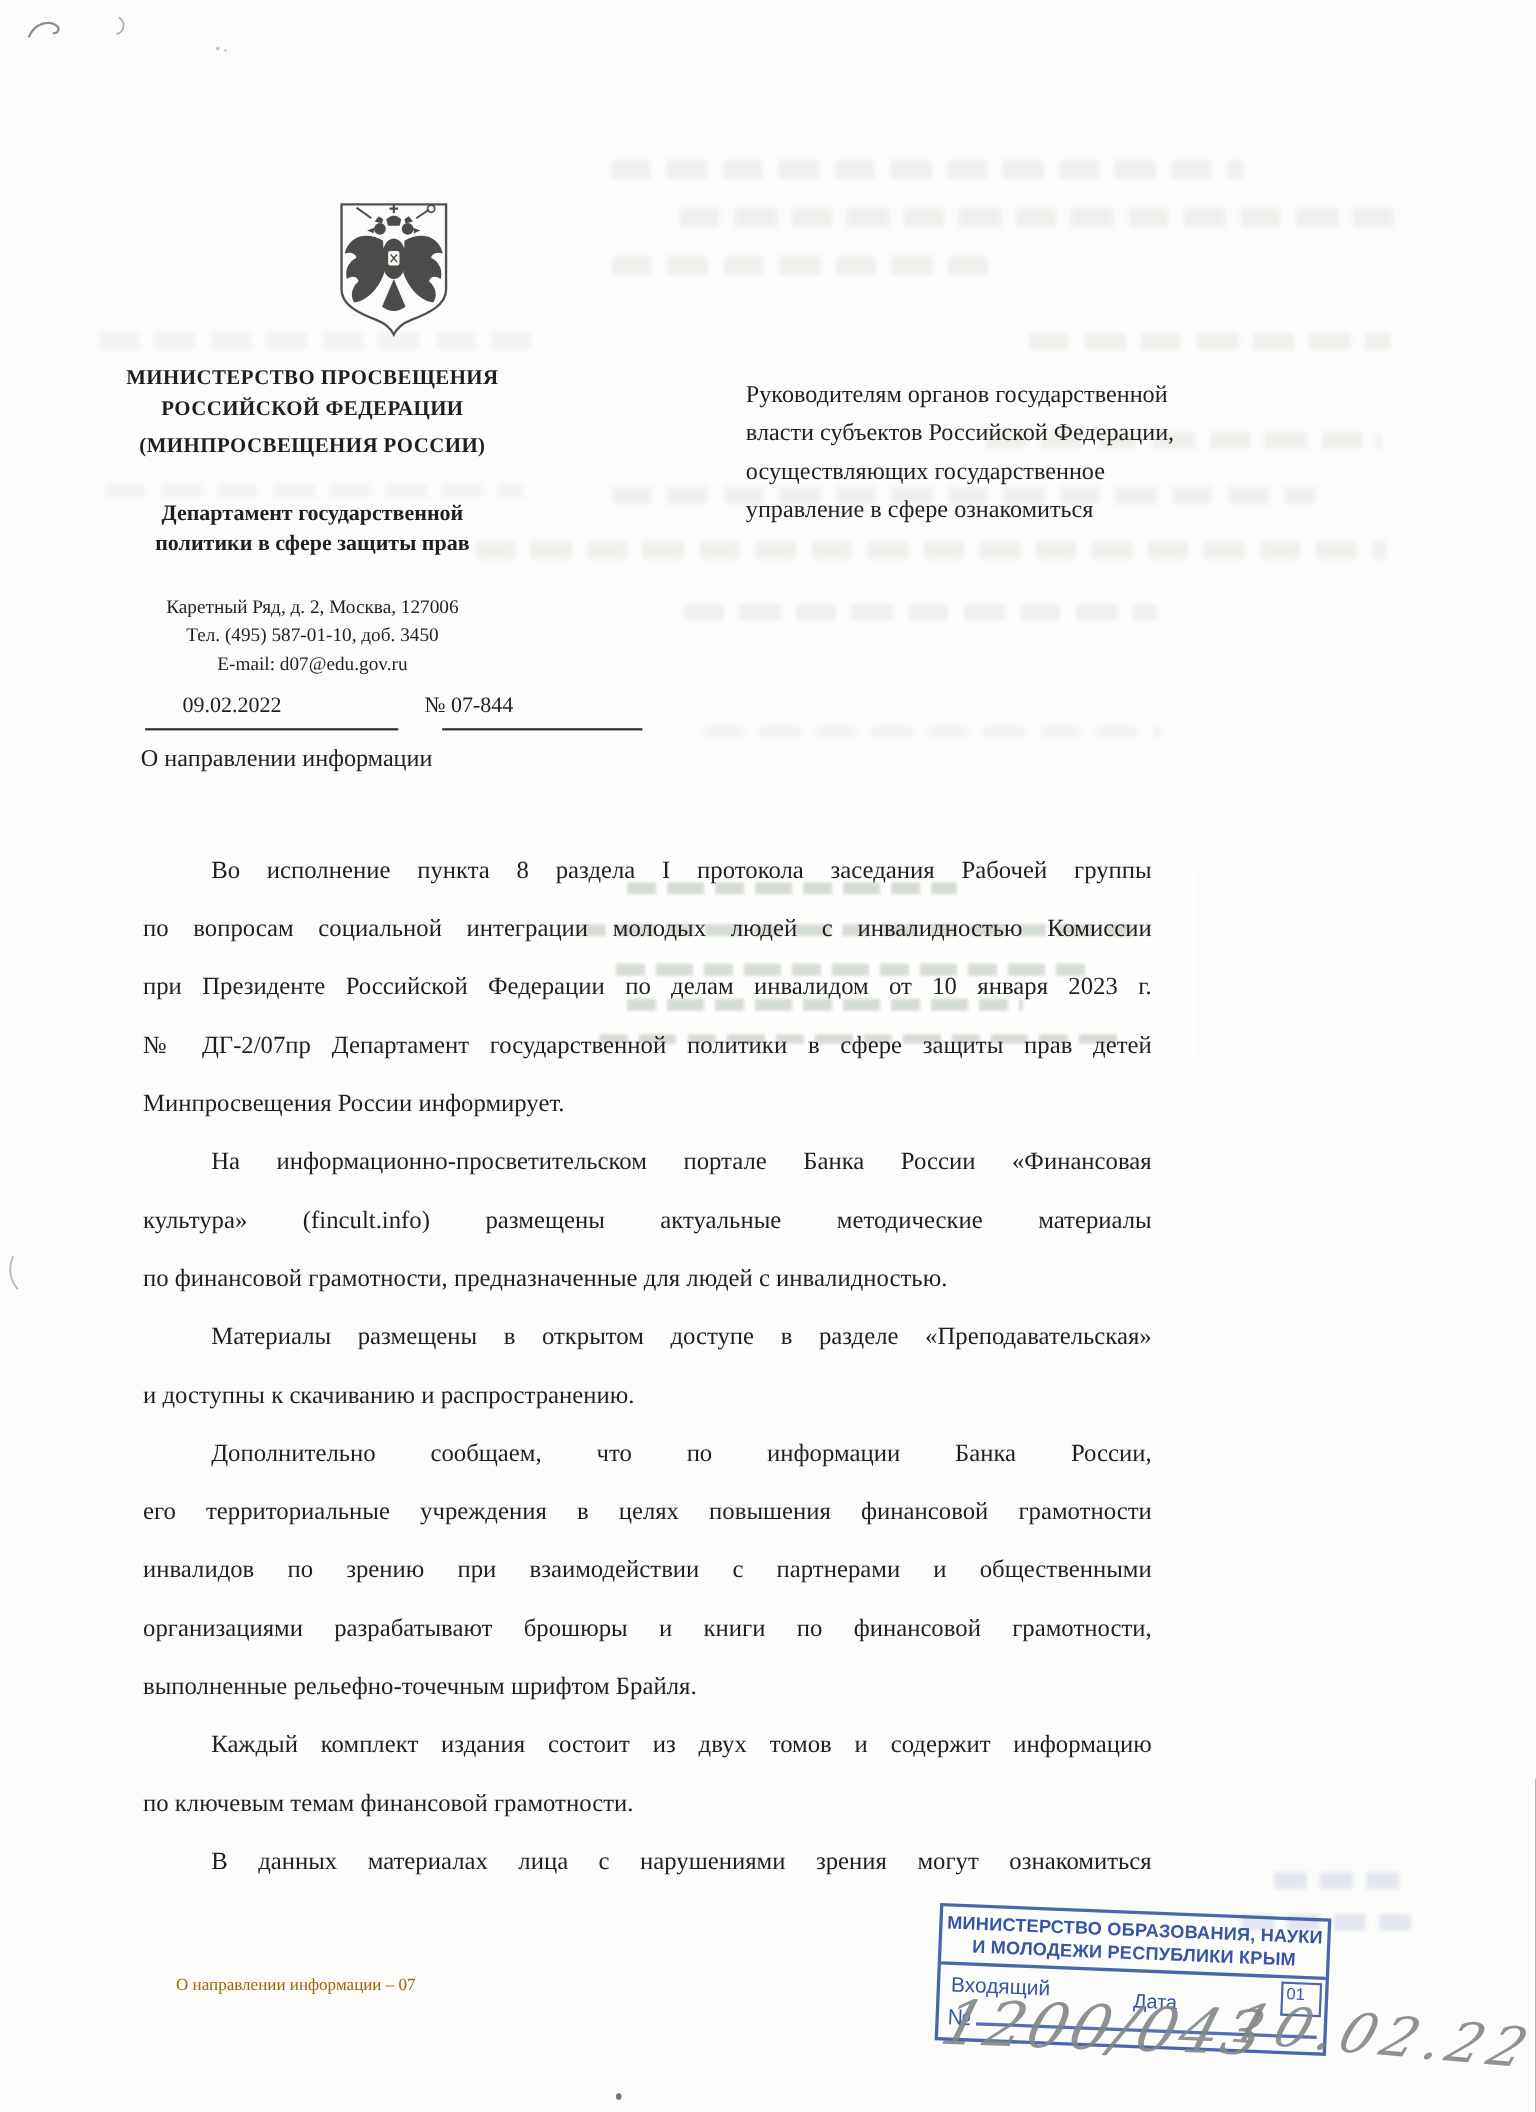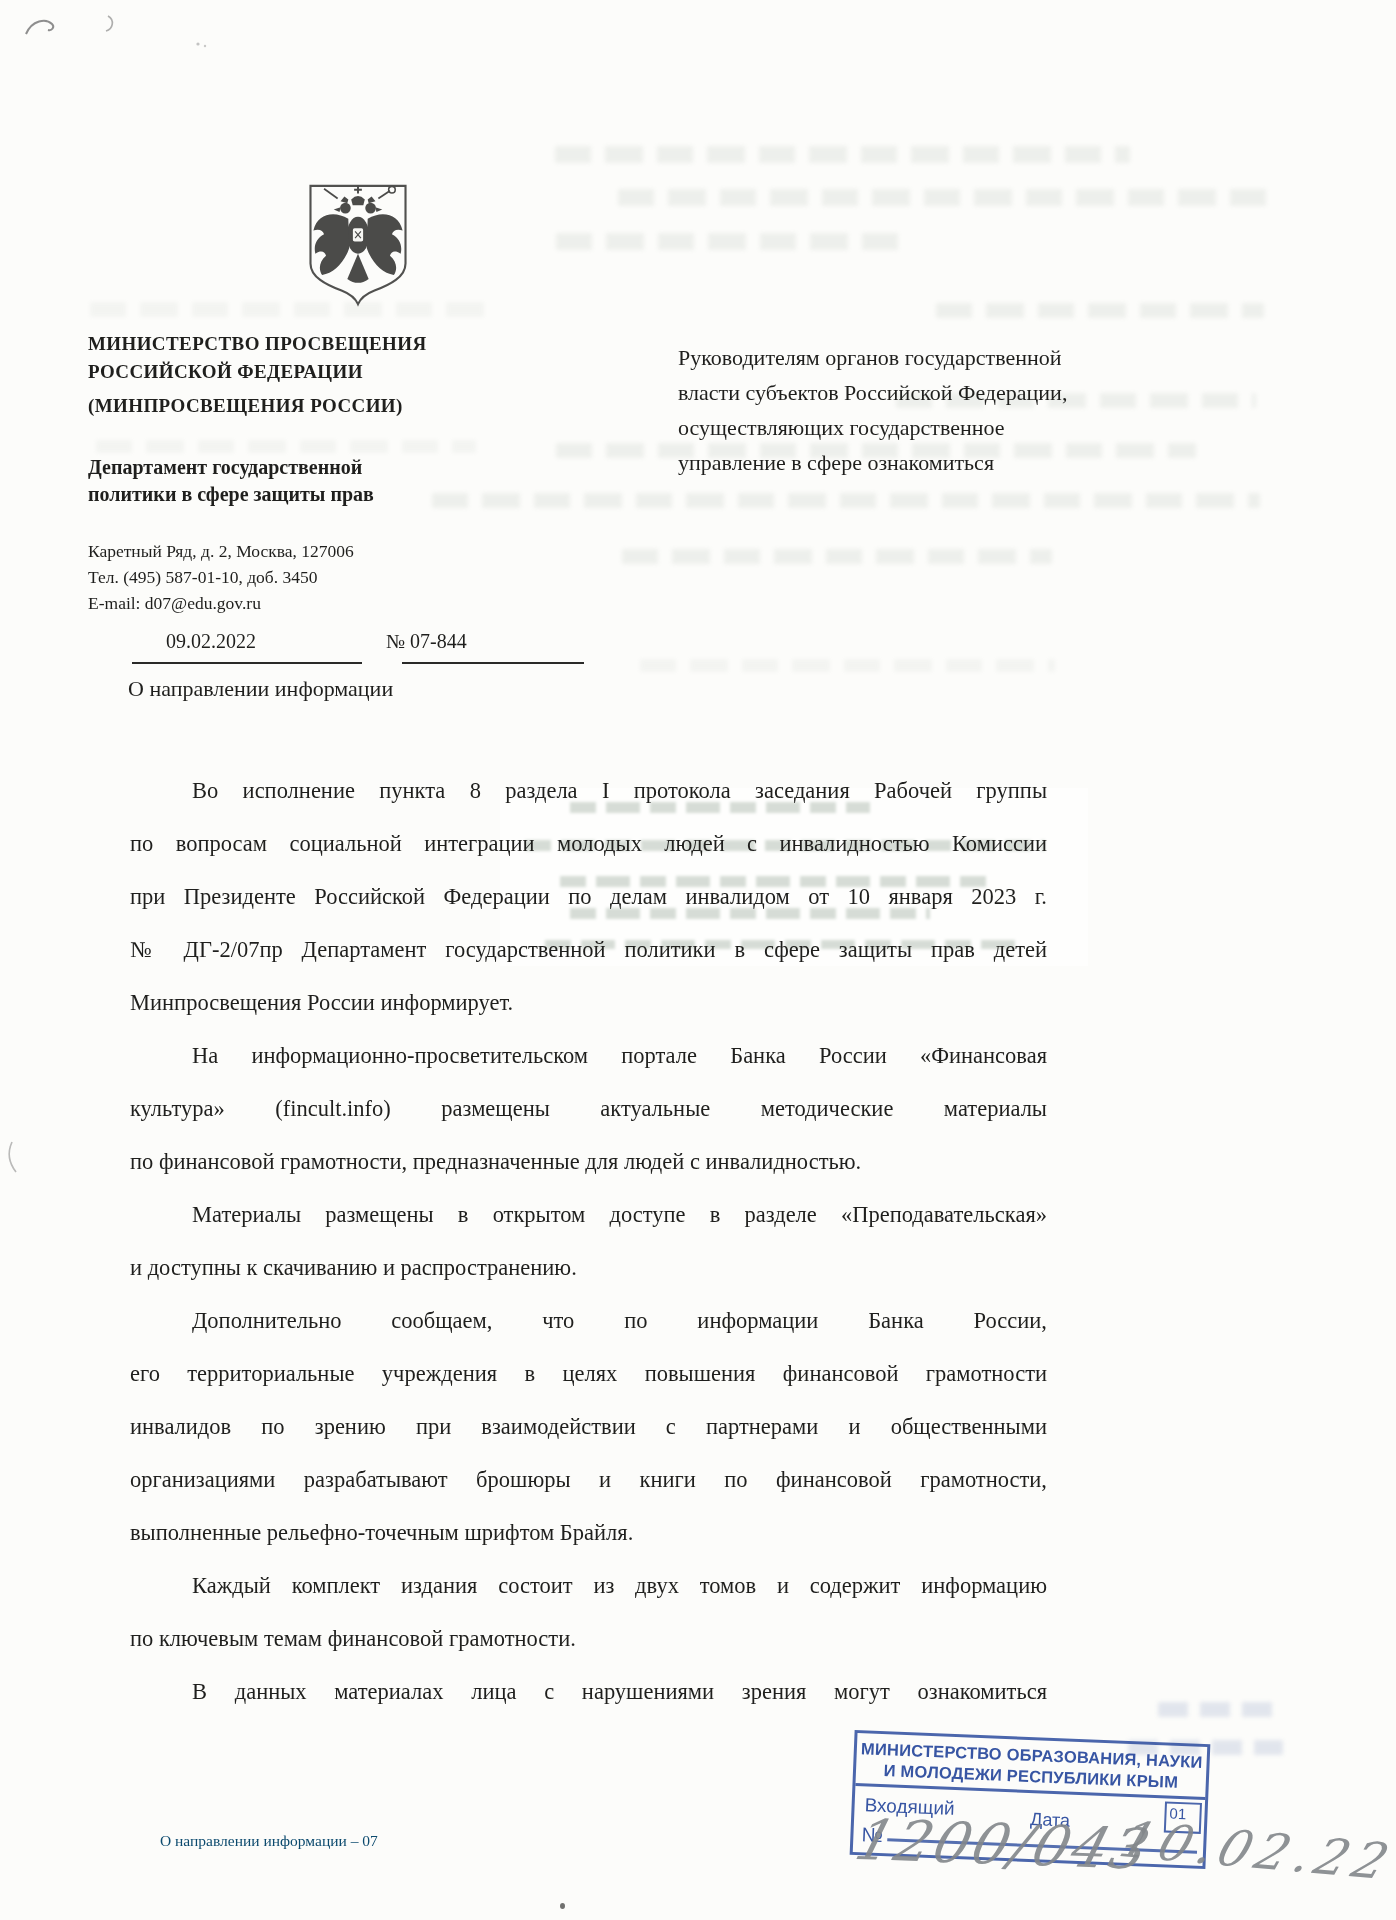--- a/index.html
+++ b/index.html
@@ -27,42 +27,43 @@
     background:rgba(255,255,255,.55);
   }
   .ghost-stamp .bar{
     position:absolute;
     background:repeating-linear-gradient(90deg,#7d917f 0 26px,transparent 26px 36px,#7d917f 36px 70px,transparent 70px 80px);
     opacity:.3;filter:blur(1.5px);
   }
   
   .emblem{position:absolute;left:303px;top:180px;width:110px;height:128px;}
   .lh{
-    position:absolute;left:88px;top:330px;width:424px;
+    position:absolute;left:72px;top:330px;width:424px;
+    text-align:center;
   }
   .lh .min{font-weight:bold;font-size:19px;line-height:28px;letter-spacing:.4px;}
   .lh .dep{font-weight:bold;font-size:20px;line-height:27px;margin-top:34px;}
   .lh .adr{font-size:17.5px;line-height:26px;}
   .lh .adr-block{margin-top:30px;}
   .refrow{position:absolute;left:118px;top:630px;width:468px;height:46px;font-size:20px;}
   .refrow .d{position:absolute;left:48px;top:0;}
   .refrow .ns{position:absolute;left:268px;top:0;}
   .refrow .n{position:absolute;left:292px;top:0;}
   .refrow .u1{position:absolute;left:14px;top:32px;width:230px;border-bottom:2px solid #2a2a28;}
   .refrow .u2{position:absolute;left:284px;top:32px;width:182px;border-bottom:2px solid #2a2a28;}
   .subject{position:absolute;left:128px;top:676px;font-size:22px;}
   
   .recipient{position:absolute;left:678px;top:340px;width:530px;font-size:22px;line-height:35px;}
   
   .body{position:absolute;left:130px;top:764px;width:917px;font-size:22.5px;}
   .bline{height:53px;line-height:53px;white-space:nowrap;}
   .bline.just{white-space:normal;text-align:justify;text-align-last:justify;height:53px;overflow:hidden;}
   .bline.ind{text-indent:62px;}
   
-  .footer{position:absolute;left:160px;top:1796px;font-size:15.5px;color:#0c4a6e;margin-top:36px;}
+  .footer{position:absolute;left:160px;top:1796px;font-size:15.5px;color:#a16207;}
   
   .stamp{
     position:absolute;left:852px;top:1737px;width:356px;height:125px;
     border:3px solid rgba(43,75,158,.85);
     transform:rotate(2.3deg);
     color:rgba(38,70,155,.92);
     font-family:"Liberation Sans", sans-serif;
     box-sizing:border-box;
   }
   .stamp-head{

